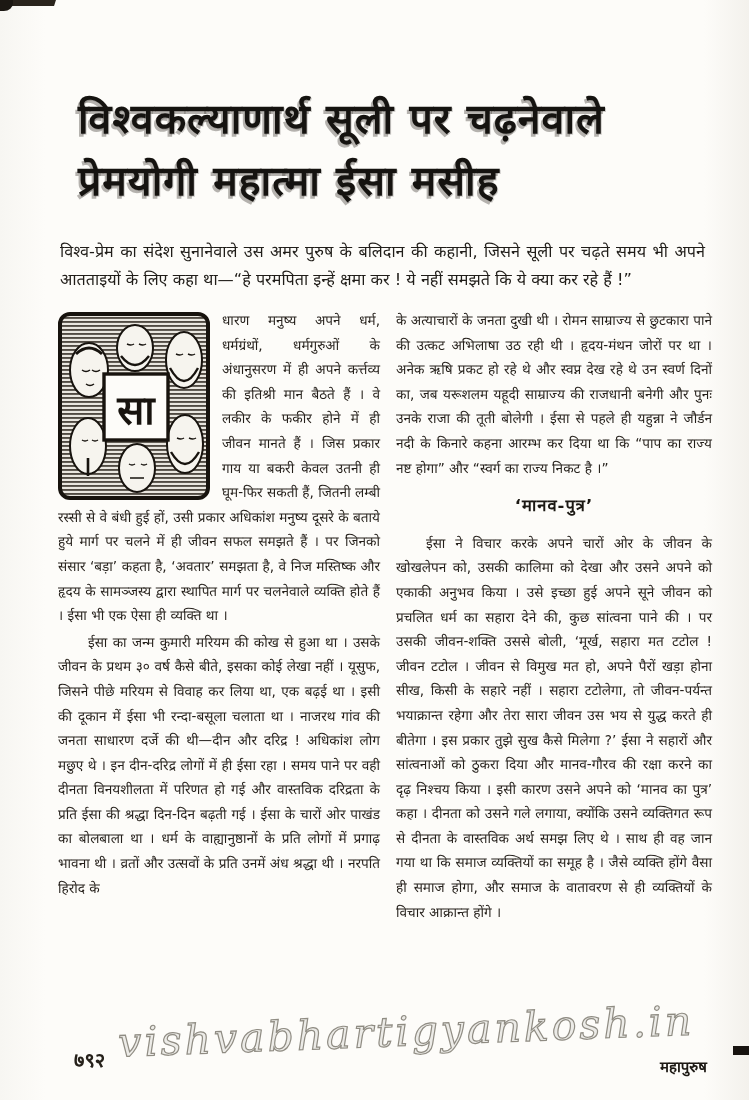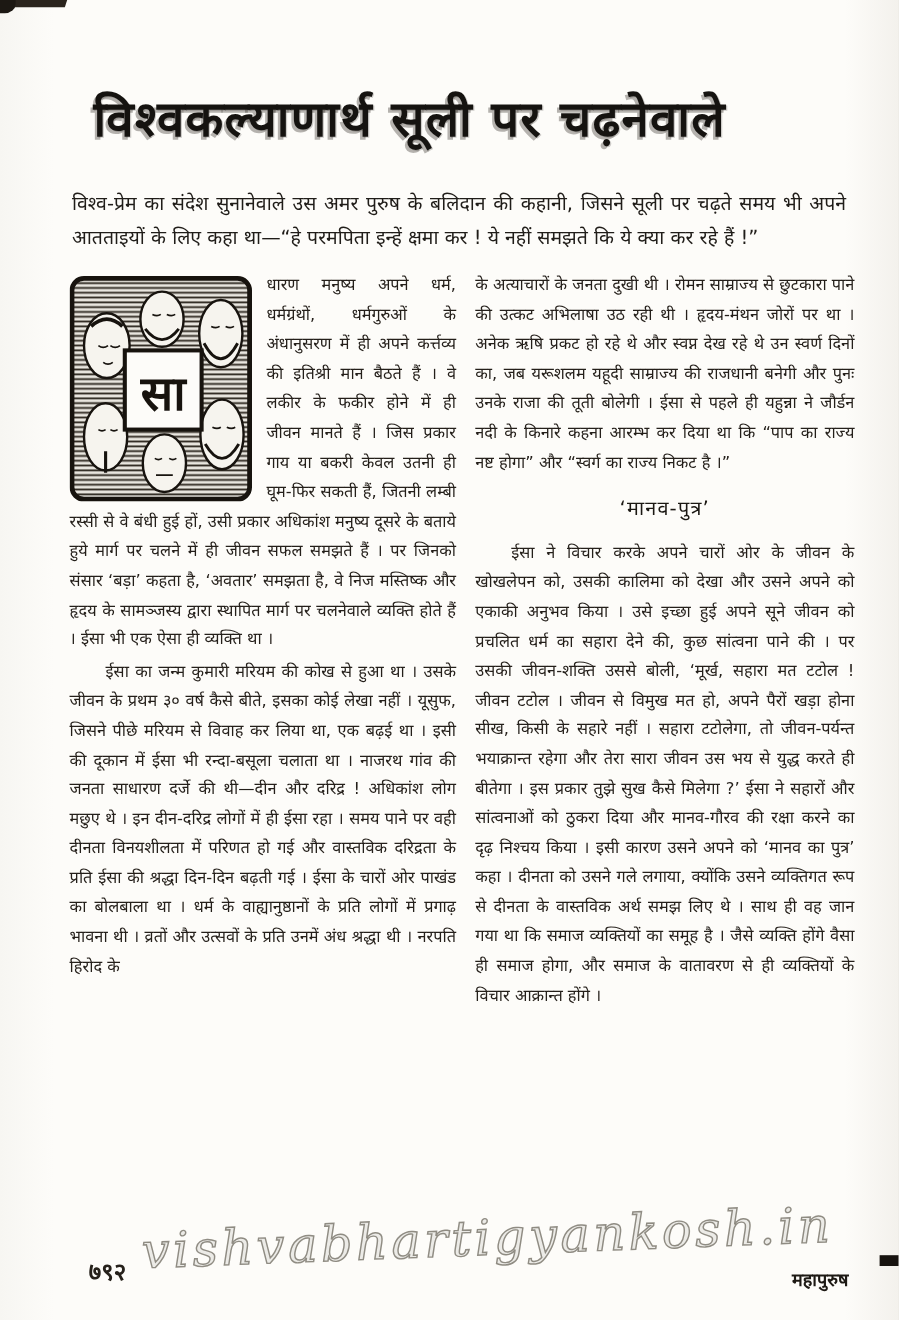--- a/index.html
+++ b/index.html
@@ -10,21 +10,21 @@
     background:linear-gradient(90deg,#f7f6f2 0%, #fdfcf9 6%, #fdfcf9 94%, #f3f1ec 100%);
     overflow:hidden;
     color:#1d1b18;
     font-family:"DejaVu Sans","Liberation Serif",sans-serif;
   }
   
   .artifact-topleft{position:absolute;left:0;top:0;width:58px;height:6px;background:#2a241d;transform:skewX(-18deg) translateX(-3px);}
   .artifact-topleft-blob{position:absolute;left:0;top:0;width:13px;height:11px;background:#1c1813;border-radius:0 0 70% 0;}
   .artifact-right-dash{position:absolute;right:0;top:1046px;width:16px;height:9px;background:#17130f;}
   
-  .title-block{padding:68px 40px 0 78px;}
+  .title-block{padding:88px 40px 0 78px;}
   .title-line{
     font-family:"DejaVu Serif","Liberation Serif",serif;
     font-weight:bold;font-size:41px;line-height:62px;
     letter-spacing:1px;color:#151310;
     text-shadow:-2px 3px 0 rgba(40,36,30,.34), 1px 1px 0 rgba(40,36,30,.22);
     white-space:nowrap;
   }
   
   .lede{
     margin:26px 44px 12px 60px;
@@ -42,21 +42,21 @@
   .illus{
     float:left;width:152px;height:188px;margin:4px 12px 4px 0;
   }
   .illus svg{display:block;width:152px;height:188px;}
   .dropcap-letter{
     font-family:"DejaVu Serif","Liberation Serif",serif;
     font-weight:bold;
   }
   
   .section-heading{
-    text-align:center;font-weight:normal;font-size:16.5px;
+    text-align:center;font-weight:bold;font-size:16.5px;
     margin:14px 0 12px 0;letter-spacing:1px;color:#1b1813;
   }
   
   .watermark{
     position:absolute;left:118px;top:1008px;width:560px;
     font-size:41px;font-style:italic;letter-spacing:3px;
     font-family:"DejaVu Serif","Liberation Serif",serif;
     transform:rotate(-2.2deg);
     color:rgba(150,147,135,0.16);
     -webkit-text-stroke:1.2px rgba(110,106,95,0.75);
@@ -70,20 +70,21 @@
 <body>
 
 <div class="page">
 
   <div class="artifact-topleft"></div>
   <div class="artifact-topleft-blob"></div>
   <div class="artifact-right-dash"></div>
 
   <div class="title-block">
     <div class="title-line">विश्वकल्याणार्थ सूली पर चढ़नेवाले</div>
+    <div class="title-line">प्रेमयोगी महात्मा ईसा मसीह</div>
   </div>
 
   <div class="lede">विश्व-प्रेम का संदेश सुनानेवाले उस अमर पुरुष के बलिदान की कहानी, जिसने सूली पर चढ़ते समय भी अपने आतताइयों के लिए कहा था—“हे परमपिता इन्हें क्षमा कर ! ये नहीं समझते कि ये क्या कर रहे हैं !”</div>
 
   <div class="cols">
 
     <div class="col col-left">
       <div class="para">
         <span class="illus">
           <svg viewBox="0 0 152 188" xmlns="http://www.w3.org/2000/svg">

